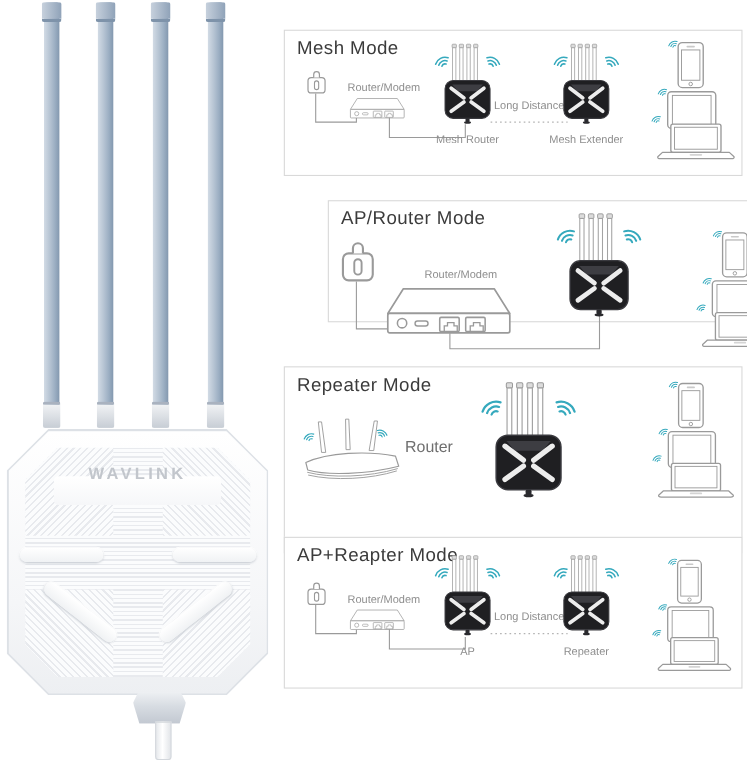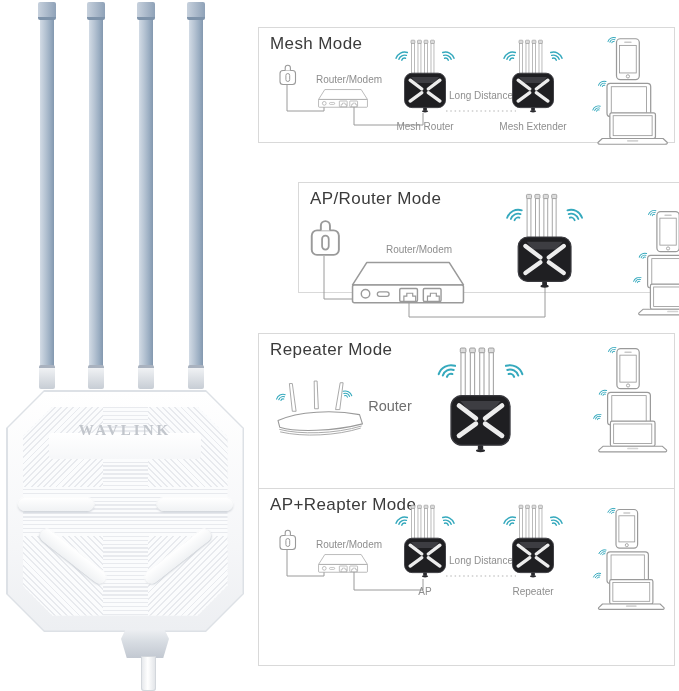--- a/index.html
+++ b/index.html
@@ -16,21 +16,21 @@
   
   .antenna{position:absolute;top:2px;width:14px;height:366px;border-radius:3px 3px 0 0;
     background:linear-gradient(90deg,#d2dbe5 0%,#b6c4d3 38%,#9cafc3 70%,#8398af 100%);}
   .antenna::before{content:'';position:absolute;top:0;left:-2px;width:18px;height:15px;
     background:linear-gradient(90deg,#c7d1dd,#8fa2b8);border-bottom:3px solid #7e93aa;border-radius:2px;}
   .antenna::after{content:'';position:absolute;bottom:-21px;left:-1px;width:16px;height:21px;
     background:linear-gradient(180deg,#f0f2f4,#c7cdd5);border-top:3px solid #a9b2bf;border-radius:2px;}
   .an1{left:40px}.an2{left:89px}.an3{left:139px}.an4{left:189px}
 
   .unit-body{position:absolute;left:6px;top:390px;width:238px;height:242px;background:#dde1e6;
-    clip-path:polygon(38px 0,200px 0,238px 38px,238px 204px,200px 242px,38px 242px,0 204px,0 38px);font-family:Liberation Serif, serif;}
+    clip-path:polygon(38px 0,200px 0,238px 38px,238px 204px,200px 242px,38px 242px,0 204px,0 38px);}
   .face{position:absolute;inset:1.5px;background:linear-gradient(180deg,#ffffff,#f5f6f8 65%,#edeff2);
     clip-path:polygon(37px 0,198px 0,235px 37px,235px 202px,198px 239px,37px 239px,0 202px,0 37px);}
   .tex{position:absolute;inset:15px;
     clip-path:polygon(30px 0,calc(100% - 30px) 0,100% 30px,100% calc(100% - 30px),calc(100% - 30px) 100%,30px 100%,0 calc(100% - 30px),0 30px);
     background:repeating-linear-gradient(180deg,#e8eaee 0 1.3px,#fbfcfd 1.3px 3.9px);}
   .c{position:absolute;width:80px;height:80px;}
   .c.tl{left:0;top:0;background:repeating-linear-gradient(135deg,#e8eaee 0 1.4px,#fbfcfd 1.4px 4.4px);}
   .c.tr{right:0;top:0;background:repeating-linear-gradient(45deg,#e8eaee 0 1.4px,#fbfcfd 1.4px 4.4px);}
   .c.bl{left:0;bottom:0;background:repeating-linear-gradient(45deg,#e8eaee 0 1.4px,#fbfcfd 1.4px 4.4px);}
   .c.br{right:0;bottom:0;background:repeating-linear-gradient(135deg,#e8eaee 0 1.4px,#fbfcfd 1.4px 4.4px);}
@@ -48,24 +48,24 @@
   .diag.dr{right:25px;top:158px;transform:rotate(-38deg);}
   .gland{position:absolute;left:121px;top:629px;width:48px;height:29px;
     background:linear-gradient(180deg,#eef0f3 0%,#d7dce2 45%,#c2c8d1 100%);
     clip-path:polygon(10% 0,90% 0,100% 34%,88% 100%,12% 100%,0 34%);}
   .cable{position:absolute;left:141px;top:656px;width:15px;height:35px;border-radius:0 0 3px 3px;
     background:linear-gradient(90deg,#e2e5e9,#ffffff 45%,#dfe2e6);box-shadow:inset 0 0 0 1px #d3d7dc;}
 
   
   .mode-box{position:absolute;left:258px;width:417px;border:1px solid var(--panel-border);
     background:#fff;box-sizing:border-box;}
-  .box1{top:27px;height:116px;}
+  .box1{top:27px;height:133px;}
   .box2{top:182px;height:111px;margin-left:40px;}
   .box3{top:333px;height:170px;}
-  .box4{top:488px;height:178px;}
+  .box4{top:488px;height:138px;}
   .mode-title{position:absolute;left:11px;top:6px;font-size:17px;font-weight:400;
     letter-spacing:.4px;color:var(--title-text);}
   .mode-box svg{position:absolute;left:0;top:0;}
   .lbl{font-family:"Liberation Sans",sans-serif;font-size:10px;fill:var(--label-text);text-anchor:middle;}
   .lbl-big{font-family:"Liberation Sans",sans-serif;font-size:14.5px;fill:#6f6f6f;text-anchor:middle;}
   .wire{fill:none;stroke:var(--line);stroke-width:1;}
   .dots{fill:none;stroke:#b3b3b3;stroke-width:1.1;stroke-dasharray:1.5 2.8;}
 </style>
 </head>
 <body>

